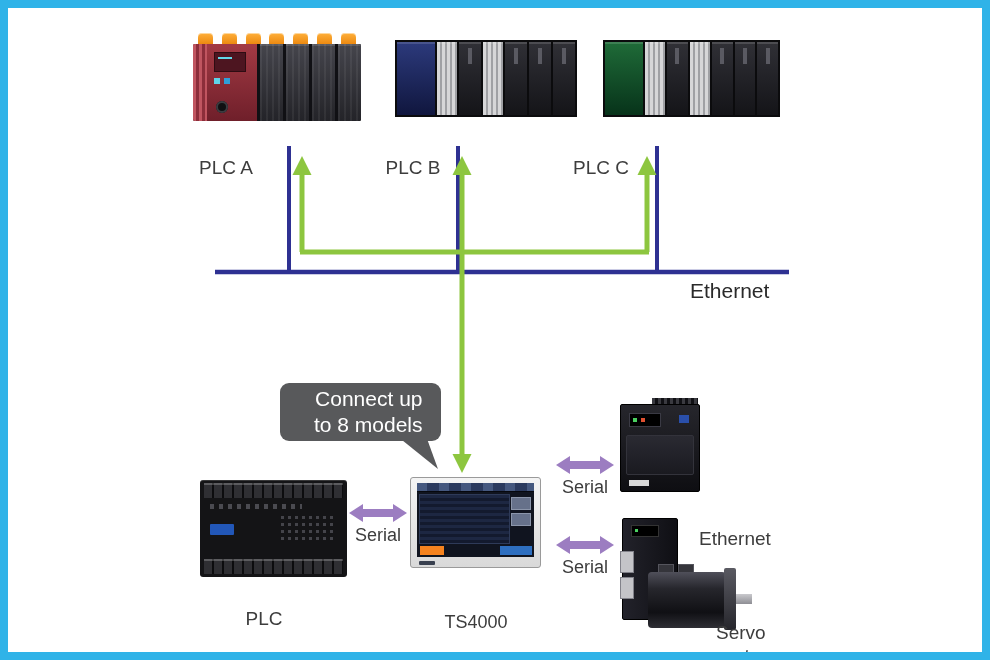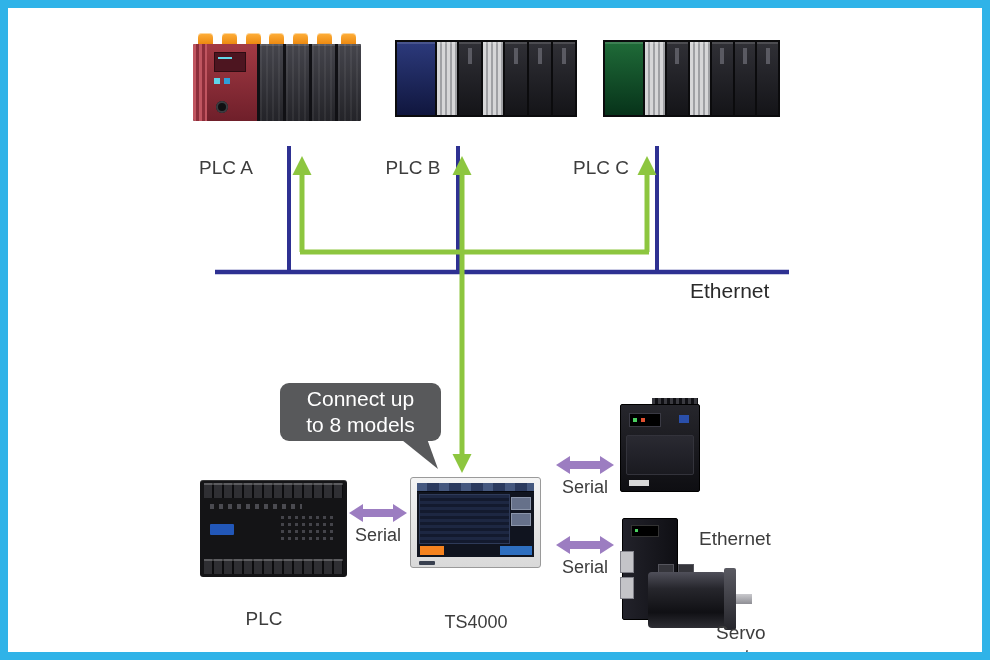--- a/index.html
+++ b/index.html
@@ -100,21 +100,21 @@
   .sm-cn2{left:30px;}
   .sm-body{position:absolute;left:0;top:8px;width:78px;height:56px;border-radius:4px;
            background:linear-gradient(#50505a 0%,#26262c 30%,#101014 72%,#2e2e34 100%);}
   .sm-flange{position:absolute;left:76px;top:4px;width:12px;height:62px;border-radius:2px;
              background:linear-gradient(#5a5a62,#26262c);}
   .sm-shaft{position:absolute;left:88px;top:30px;width:16px;height:10px;
             background:linear-gradient(#c9c9cd,#8e8e94);}
 
   
   .callout{position:absolute;left:280px;top:383px;width:161px;height:58px;background:#58595b;border-radius:9px;
-           color:#ffffff;display:flex;align-items:center;justify-content:center;text-align:center;
+           color:#ffffff;display:flex;align-items:center;justify-content:center;text-align:right;
            font-size:21px;line-height:26px;z-index:4;}
   .callout span{display:block;width:124px;}
 
   
   .lbl-plc-a{left:181px;top:121px;width:90px;}
   .lbl-plc-b{left:368px;top:121px;width:90px;}
   .lbl-plc-c{left:556px;top:121px;width:90px;}
   .lbl-ethernet{left:690px;top:243px;width:110px;font-size:21px;color:#2a2a2a;}
   .lbl-plc{left:219px;top:572px;width:90px;}
   .lbl-ts4000{left:431px;top:576px;width:90px;font-size:18px;}

